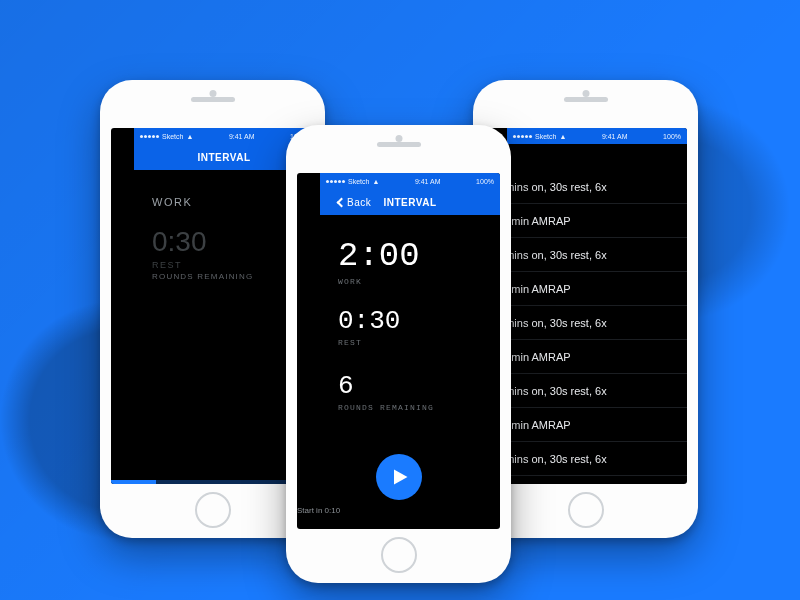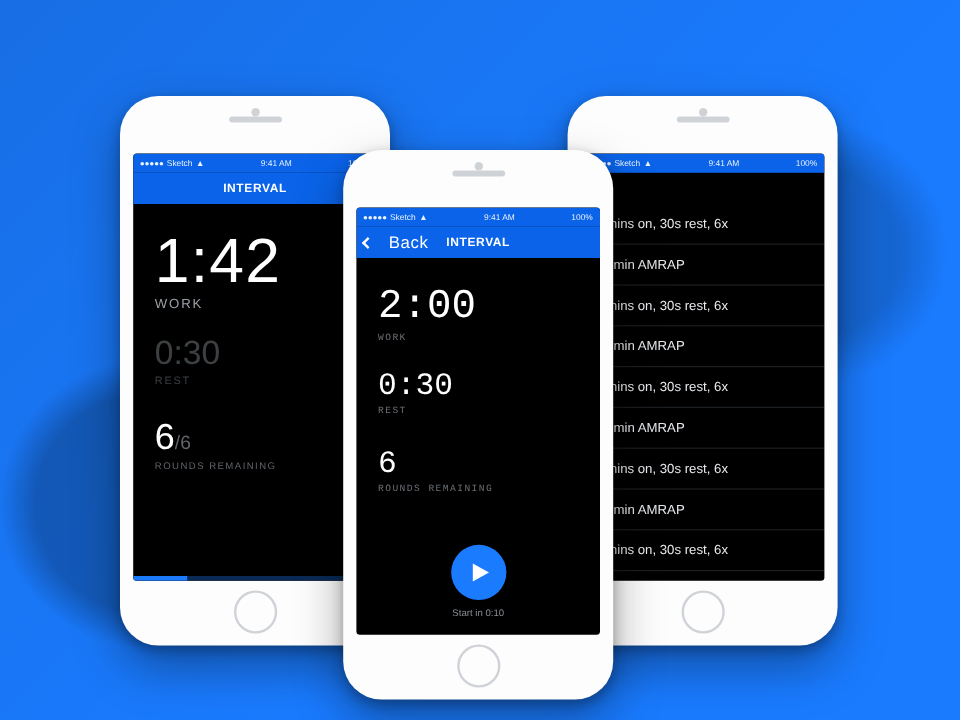--- a/index.html
+++ b/index.html
@@ -32,36 +32,36 @@
   .phone::after{
     content:""; position:absolute; left:50%; top:10px; transform:translateX(-50%);
     width:7px; height:7px; background:#cfd3d7; border-radius:50%;
   }
   .home-btn{
     position:absolute; left:50%; bottom:10px; transform:translateX(-50%);
     width:36px; height:36px; border:2px solid #cfd3d7; border-radius:50%;
   }
   .screen{
     position:absolute; left:11px; right:11px; top:48px; bottom:54px;
-    background:#000; border-radius:3px; overflow:hidden; color:#fff;
+    background:#000; border-radius:3px; overflow:hidden; color:#fff;padding-left:23px;
   }
 
   .status-bar{
     height:16px; background:#0a63e8; display:flex; align-items:center;
     justify-content:space-between; padding:0 6px; font-size:7px; color:#e9f2ff;
   }
   .status-left{display:flex; align-items:center; gap:3px;}
   .dots{display:flex; gap:1px;}
   .dots i{width:3px;height:3px;background:#e9f2ff;border-radius:50%;display:block;}
   .nav-bar{
     height:26px; background:#0a63e8; display:flex; align-items:center;
     justify-content:center; position:relative; font-size:10px; font-weight:700;
     letter-spacing:.5px; color:#fff;
   }
-  .nav-back{position:absolute; left:6px; display:flex; align-items:center; gap:14px; font-weight:400; font-size:14px;}
+  .nav-back{position:absolute; left:18px; display:flex; align-items:center; gap:2px; font-weight:400; font-size:10px;}
   .nav-right{position:absolute; right:8px;}
   .chev{display:inline-block; width:7px; height:7px; border-left:2px solid #fff; border-bottom:2px solid #fff;}
   .chev.left{transform:rotate(45deg);}
   .chev.down{transform:rotate(-45deg);}
 
   .p-left  { left:100px;  top:80px;  z-index:1; }
   .p-right { left:473px;  top:80px;  z-index:1; }
   .p-center{ left:286px;  top:125px; z-index:2; }
 
   
@@ -75,21 +75,21 @@
   .rounds-lbl{font-size:8px; letter-spacing:1.2px; color:#5f6368; margin-top:2px;}
   .progress{position:absolute; left:0; bottom:0; height:4px; width:100%; background:#0a2a55;}
   .progress i{display:block; height:100%; width:22%; background:#1a7bff;}
 
   
   .s2-body{padding:22px 18px 0;font-family:Liberation Mono, monospace;}
   .t2a{font-size:34px; font-weight:300;}
   .t2b{font-size:26px; font-weight:300; margin-top:20px;}
   .t2c{font-size:26px; font-weight:300; margin-top:24px;}
   .sub{font-size:8px; letter-spacing:1.2px; color:#6b7075; margin-top:2px;}
-  .play-wrap{position:absolute; bottom:14px; left:0; right:0; text-align:center;}
+  .play-wrap{position:absolute; bottom:14px; left:0; right:0; text-align:left;}
   .play{
     width:46px; height:46px; margin:0 auto 6px; border-radius:50%;
     background:#1a7bff; display:flex; align-items:center; justify-content:center;
   }
   .play svg{width:18px;height:18px;fill:#fff; margin-left:3px;}
   .start-txt{font-size:8px; color:#8a8f94;}
 
   
   .list{position:absolute; top:42px; bottom:0; left:0; right:0; overflow:hidden;}
   .row{
@@ -117,27 +117,23 @@
           <span>Sketch</span>
           <span>▲</span>
         </span>
         <span>9:41 AM</span>
         <span>100%</span>
       </div>
       <div class="nav-bar">
         <span>INTERVAL</span>
       </div>
       <div class="s1-body">
-        <div class="big-time">1:42</div>
         <div class="lbl">WORK</div>
         <div class="mid-time">0:30</div>
         <div class="mid-lbl">REST</div>
-        <div class="rounds">
-          <span>6</span><small>/6</small>
-        </div>
         <div class="rounds-lbl">ROUNDS REMAINING</div>
       </div>
       <div class="progress">
           <i></i>
         </div>
     </div>
     <div class="home-btn"></div>
   </div>
 
   <div class="phone p-right">

